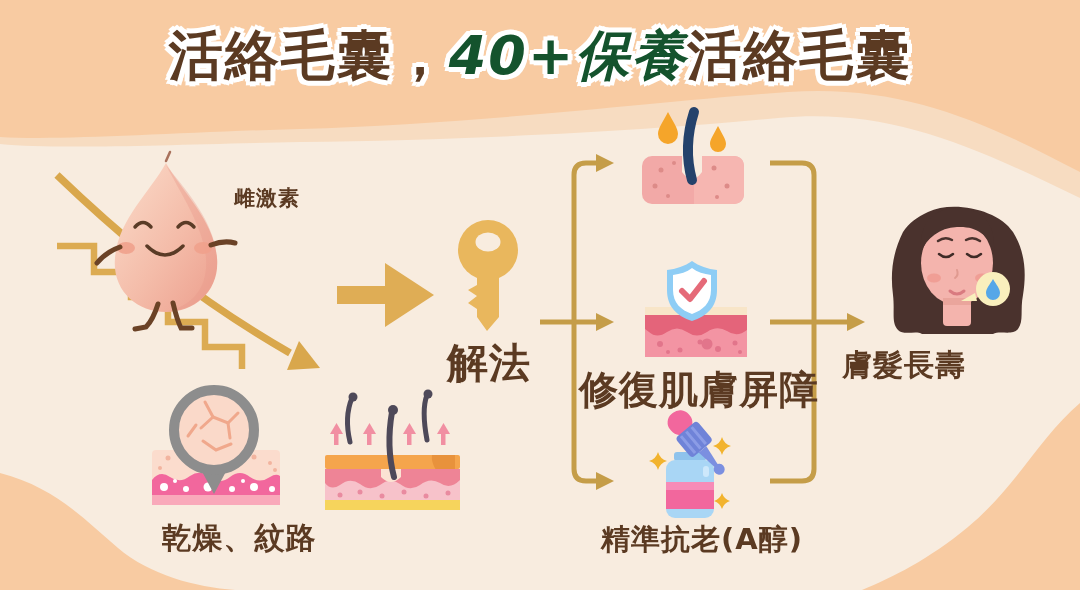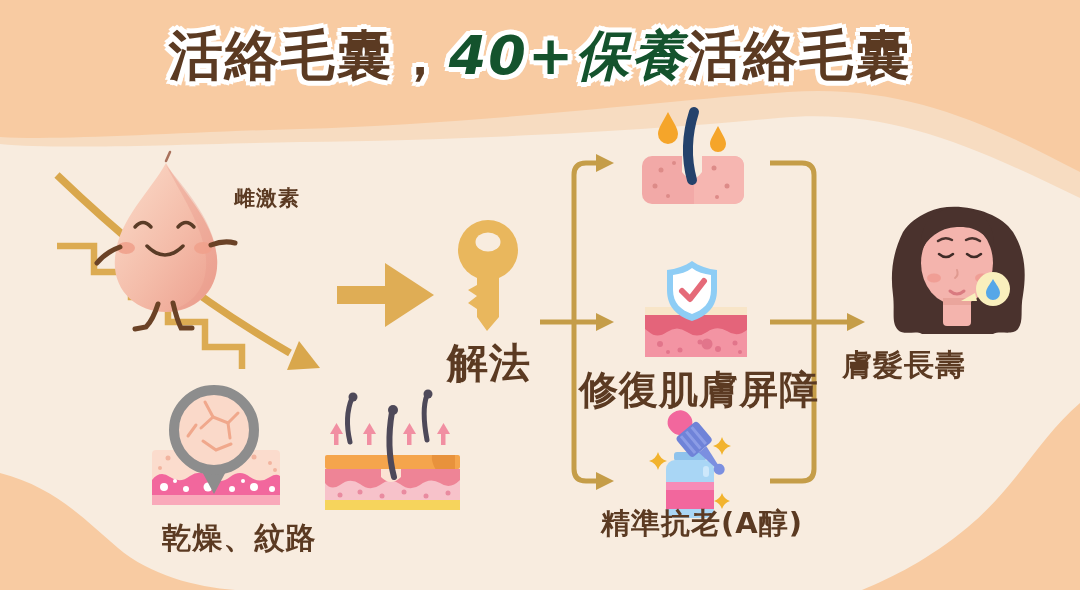--- a/index.html
+++ b/index.html
@@ -236,16 +236,16 @@
 </svg>
 
 <div class="title">
   <span class="brown">活絡毛囊，</span><span class="coral">40+保養</span><span class="brown">活絡毛囊</span>
 </div>
 
 <div class="lbl" style="left:267px;top:184px;font-size:21px;">雌激素</div>
 <div class="lbl" style="left:489px;top:336px;font-size:41px;">解法</div>
 <div class="lbl" style="left:215px;top:518px;font-size:30px;margin-left:24px;">乾燥、紋路</div>
 <div class="lbl" style="left:699px;top:363px;font-size:39px;">修復肌膚屏障</div>
-<div class="lbl" style="left:702px;top:504px;font-size:29px;text-align:right;">精準抗老(A醇)</div>
+<div class="lbl" style="left:702px;top:520px;font-size:29px;text-align:right;">精準抗老(A醇)</div>
 <div class="lbl" style="left:904px;top:345px;font-size:30px;">膚髮長壽</div>
 
 </div>
 
 </body></html>

